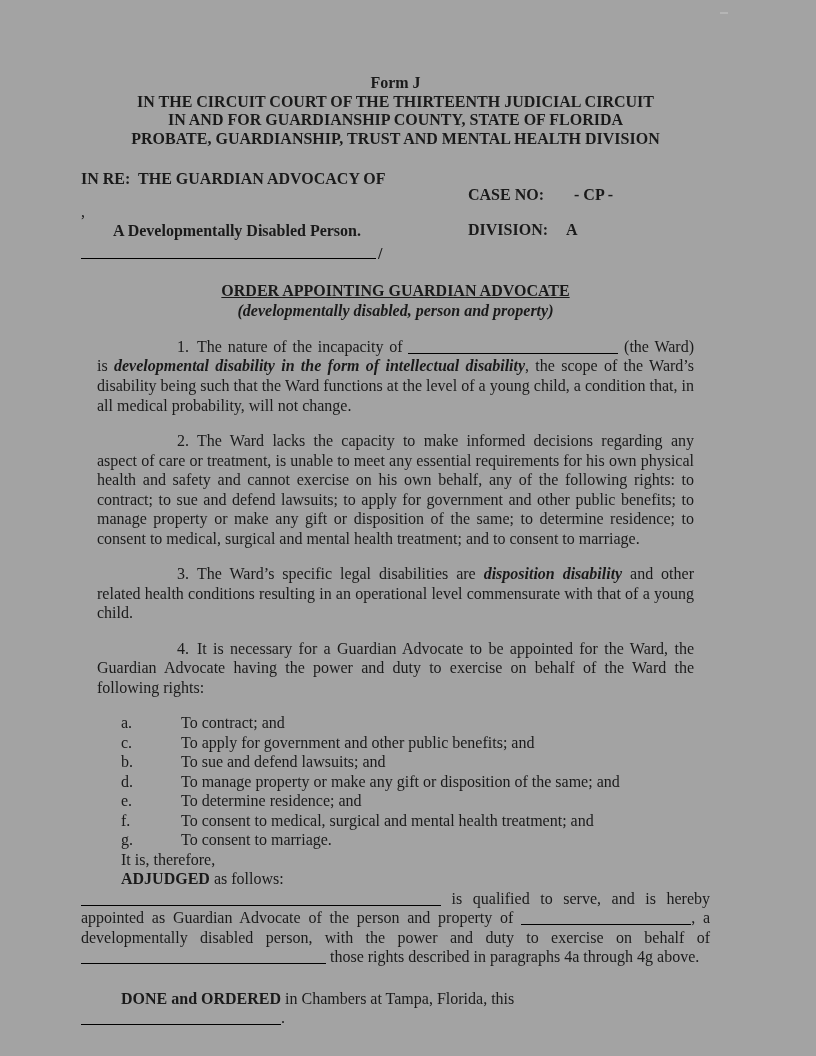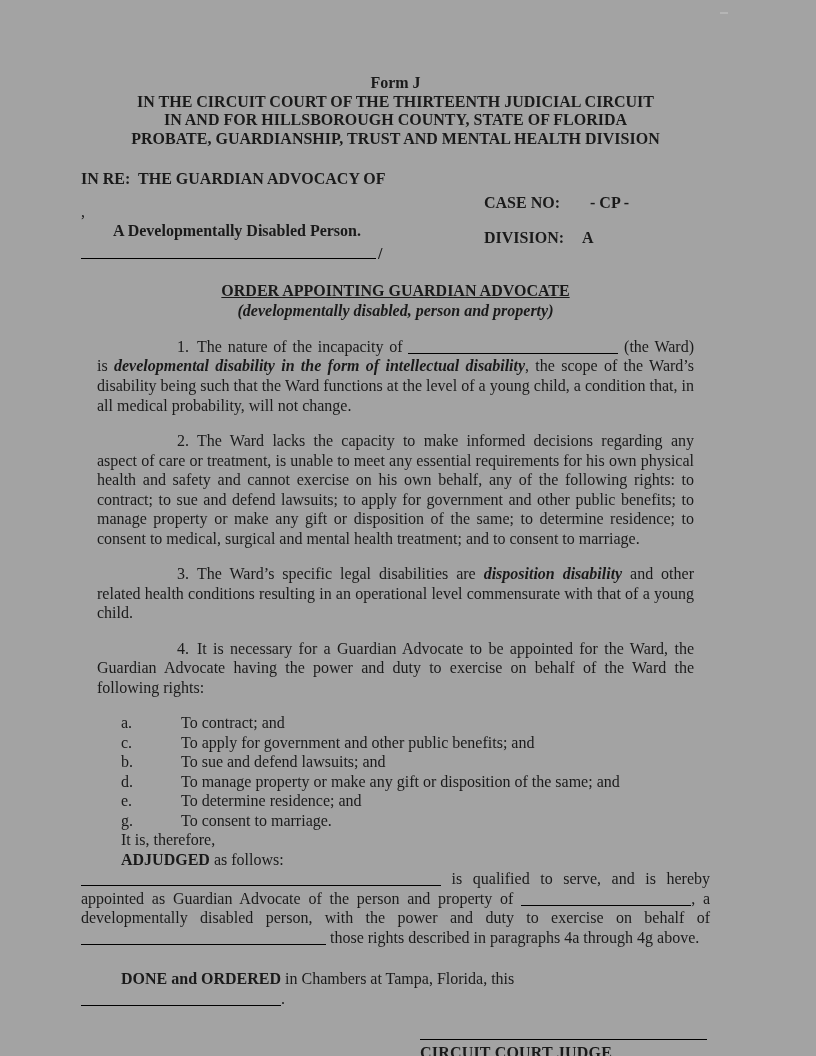--- a/index.html
+++ b/index.html
@@ -13,21 +13,21 @@
     position: relative; overflow: hidden;
     margin: 0 auto;
   }
   .bold { font-weight: bold; }
   .artifact { position: absolute; top: 12px; right: 88px; width: 8px; height: 2px; background: #b5b5b5; }
 
   .doc-header { text-align: center; }
   .doc-header .hdr { line-height: 1.1; margin-bottom: 1px; font-weight: bold; }
 
   .caption { position: relative; margin-top: 22px; }
-  .cap-right { position: absolute; left: 387px; top: 24px; margin-left: 16px; }
+  .cap-right { position: absolute; left: 387px; top: 16px; }
   .case-val { margin-left: 30px; }
   .div-val { margin-left: 18px; }
   .division-row { margin-top: 15px; }
   .comma { margin-top: 13px; }
   .person { padding-left: 32px; font-weight: bold; }
   .in-re { font-weight: bold; }
   .sig-line-row { margin-top: 2px; height: 22px; }
   .cap-underline { display: inline-block; width: 295px; border-bottom: 1px solid #000; height: 16px; }
   .slash { margin-left: 2px; font-weight: bold; }
 
@@ -56,21 +56,21 @@
 </style>
 </head>
 <body>
 
 <div class="page">
   <div class="artifact"></div>
 
   <header class="doc-header">
     <div class="hdr">Form J</div>
     <div class="hdr">IN THE CIRCUIT COURT OF THE THIRTEENTH JUDICIAL CIRCUIT</div>
-    <div class="hdr">IN AND FOR HILLSBOROUGH COUNTY, STATE OF FLORIDA</div>
+    <div class="hdr">IN AND FOR GUARDIANSHIP COUNTY, STATE OF FLORIDA</div>
     <div class="hdr">PROBATE, GUARDIANSHIP, TRUST AND MENTAL HEALTH DIVISION</div>
   </header>
 
   <section class="caption">
     <div class="cap-left">
       <div class="in-re">IN RE:&nbsp; THE GUARDIAN ADVOCACY OF</div>
       <div class="comma">,</div>
       <div class="person">A Developmentally Disabled Person.</div>
       <div class="sig-line-row"><span class="cap-underline"></span><span class="slash">/</span></div>
     </div>
@@ -97,20 +97,21 @@
 
     <p class="num-para"><span class="para-num">3.</span><span>The Ward’s specific legal disabilities are </span><span class="bi">disposition disability</span><span> and other related health conditions resulting in an operational level commensurate with that of a young child.</span></p>
 
     <p class="num-para"><span class="para-num">4.</span><span>It is necessary for a Guardian Advocate to be appointed for the Ward, the Guardian Advocate having the power and duty to exercise on behalf of the Ward the following rights:</span></p>
 
     <div class="list-item"><span class="para-num">a.</span><span>To contract; and</span></div>
     <div class="list-item"><span class="para-num">c.</span><span>To apply for government and other public benefits; and</span></div>
     <div class="list-item"><span class="para-num">b.</span><span>To sue and defend lawsuits; and</span></div>
     <div class="list-item"><span class="para-num">d.</span><span>To manage property or make any gift or disposition of the same; and</span></div>
     <div class="list-item"><span class="para-num">e.</span><span>To determine residence; and</span></div>
+    <div class="list-item"><span class="para-num">f.</span><span>To consent to medical, surgical and mental health treatment; and</span></div>
     <div class="list-item"><span class="para-num">g.</span><span>To consent to marriage.</span></div>
 
     <div class="indent40">It is, therefore,</div>
     <div class="indent40"><span class="bold">ADJUDGED</span><span> as follows:</span></div>
 
     <p class="decree"><span class="blank b360"></span><span> is qualified to serve, and is hereby appointed as Guardian Advocate of the person and property of </span><span class="blank b170"></span><span>, a developmentally disabled person, with the power and duty to exercise on behalf of</span><span class="blank b245"></span><span> those rights described in paragraphs 4a through 4g above.</span></p>
 
     <p class="done-para"><span class="bold">DONE and ORDERED</span><span> in Chambers at Tampa, Florida, this </span><span class="blank b200"></span><span>.</span></p>
 
   </section>

